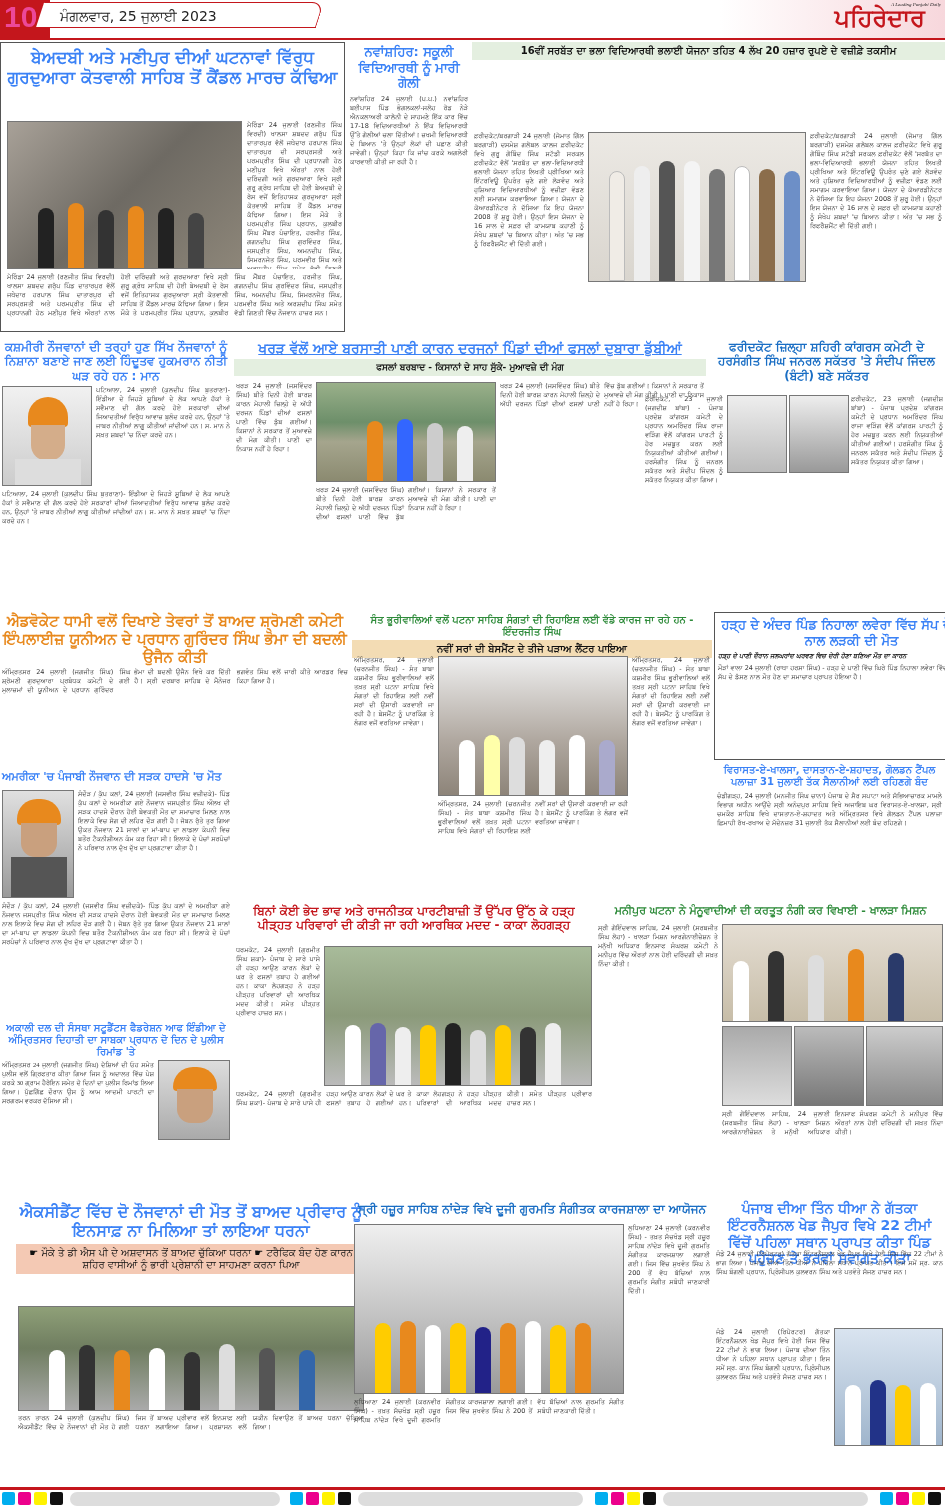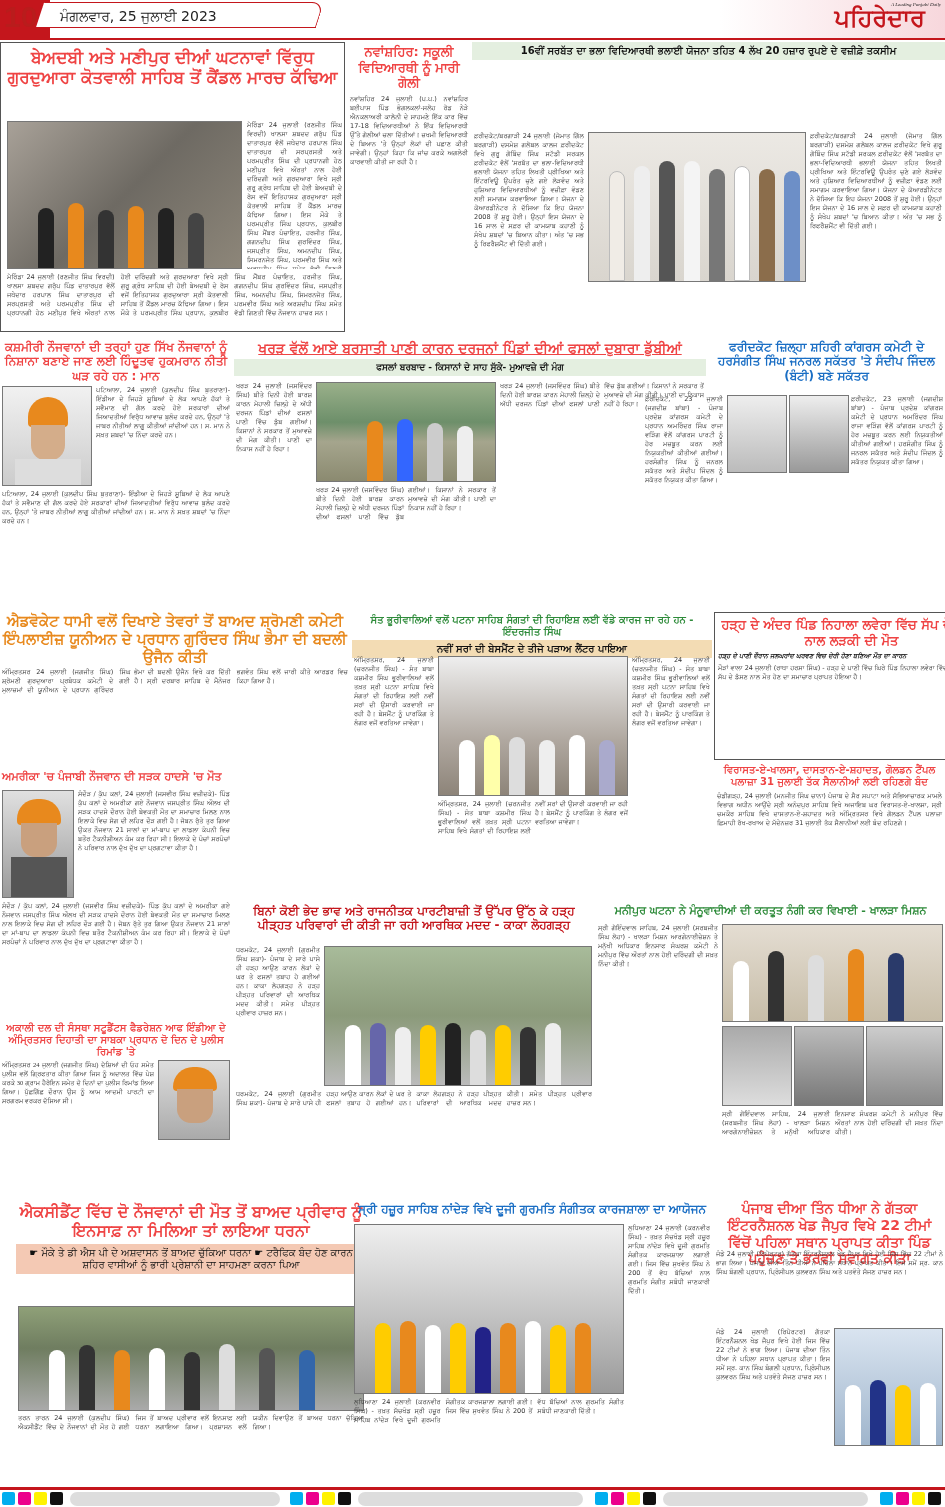--- a/index.html
+++ b/index.html
@@ -1,33 +1,33 @@
 <!DOCTYPE html>
 <html><head>
 <meta charset="utf-8">
 <style>
 *{box-sizing:border-box;margin:0;padding:0}
 body{width:945px;height:1507px;background:#fff;font-family:"DejaVu Sans",sans-serif;color:#111;position:relative;overflow:hidden}
 .abs{position:absolute}
-.hl{font-family:"DejaVu Sans",sans-serif;font-weight:bold;text-align:center;line-height:1.2;color:#ef4444}
+.hl{font-family:"DejaVu Sans",sans-serif;font-weight:bold;text-align:center;line-height:1.2;color:#3b82f6}
 .body-text{font-size:6.5px;line-height:9px;color:#333;text-align:justify;overflow:hidden;font-family:"DejaVu Sans",sans-serif}
 .photo{background:linear-gradient(135deg,#a8a198,#6e6a63 50%,#8d8679);border:1px solid #777;overflow:hidden}
 .photo .ppl{position:absolute;bottom:0;width:16px;border-radius:8px 8px 0 0}
 .sub{text-align:center;font-weight:bold;font-size:11px;padding:3px 0}
 .border-box{border:1px solid #555}
 .red-line{background:#c4161c}
 .reg{width:13px;height:13px;display:inline-block;margin-right:3px;border-radius:2px}
 .pill{background:#ddd;border-radius:8px;height:14px;display:inline-block}
 </style>
 </head>
 <body>
 
 <div class="abs" style="left:0;top:0;width:945px;height:40px;">
   <div class="abs" style="left:0;top:0;width:50px;height:38px;background:#c4161c;"></div>
-  <div class="abs" style="left:4px;top:0;font-size:30px;font-weight:bold;color:#b91c1c;font-family:'Liberation Sans',sans-serif;">10</div>
+  <div class="abs" style="left:4px;top:0;font-size:30px;font-weight:bold;color:#ec4899;font-family:'Liberation Sans',sans-serif;">10</div>
   <div class="abs" style="left:40px;top:2px;width:280px;height:26px;border:1px solid #c4161c;border-left:none;border-radius:0 12px 0 0;background:#fff;transform:skewX(-18deg);"></div>
   <div class="abs" style="left:60px;top:8px;font-size:14px;color:#222;">ਮੰਗਲਵਾਰ, 25 ਜੁਲਾਈ 2023</div>
   <div class="abs" style="left:0;top:38px;width:945px;height:2px;background:#c4161c;"></div>
   <div class="abs" style="left:720px;top:0;width:225px;height:38px;background:linear-gradient(90deg,#fff,#f7d7dc);"></div>
   <div class="abs" style="right:20px;top:4px;font-size:24px;font-weight:bold;color:#c4161c;">ਪਹਿਰੇਦਾਰ</div>
   <div class="abs" style="right:4px;top:2px;font-size:5px;font-style:italic;color:#222;font-family:'Liberation Serif',serif;">A Leading Punjabi Daily</div>
 </div>
 
 <div class="abs border-box" style="left:0;top:42px;width:345px;height:290px;">
   <div class="hl" style="padding:4px 6px;font-size:17px;">ਬੇਅਦਬੀ ਅਤੇ ਮਣੀਪੁਰ ਦੀਆਂ ਘਟਨਾਵਾਂ ਵਿੱਰੁਧ ਗੁਰਦੁਆਰਾ ਕੋਤਵਾਲੀ ਸਾਹਿਬ ਤੋਂ ਕੈਂਡਲ ਮਾਰਚ ਕੱਢਿਆ</div>

